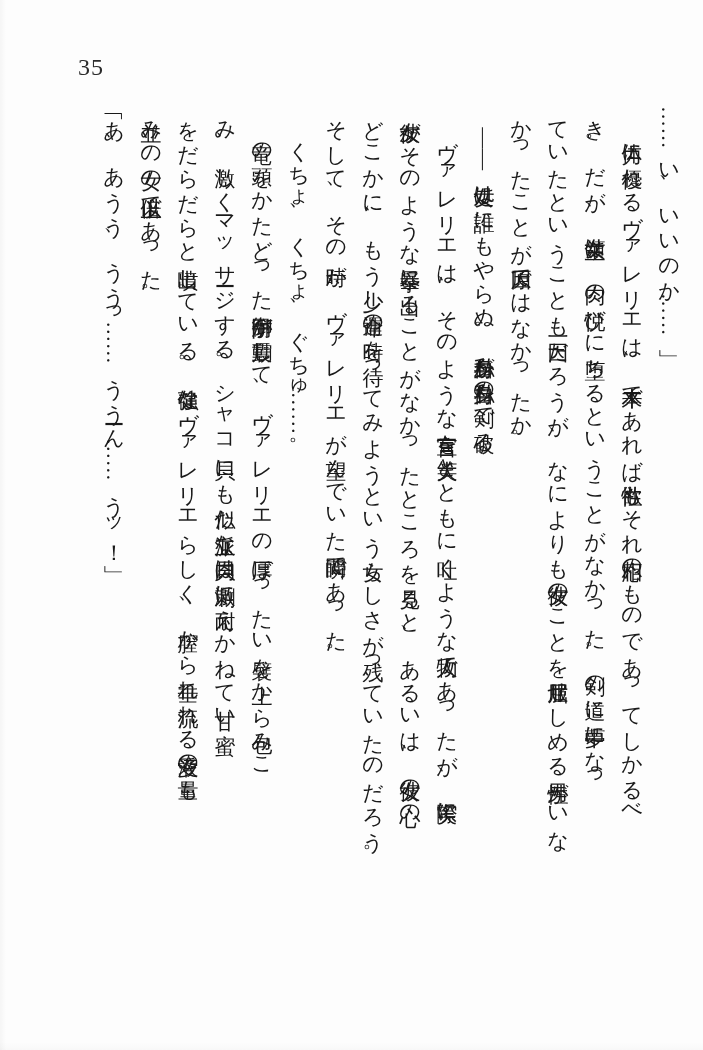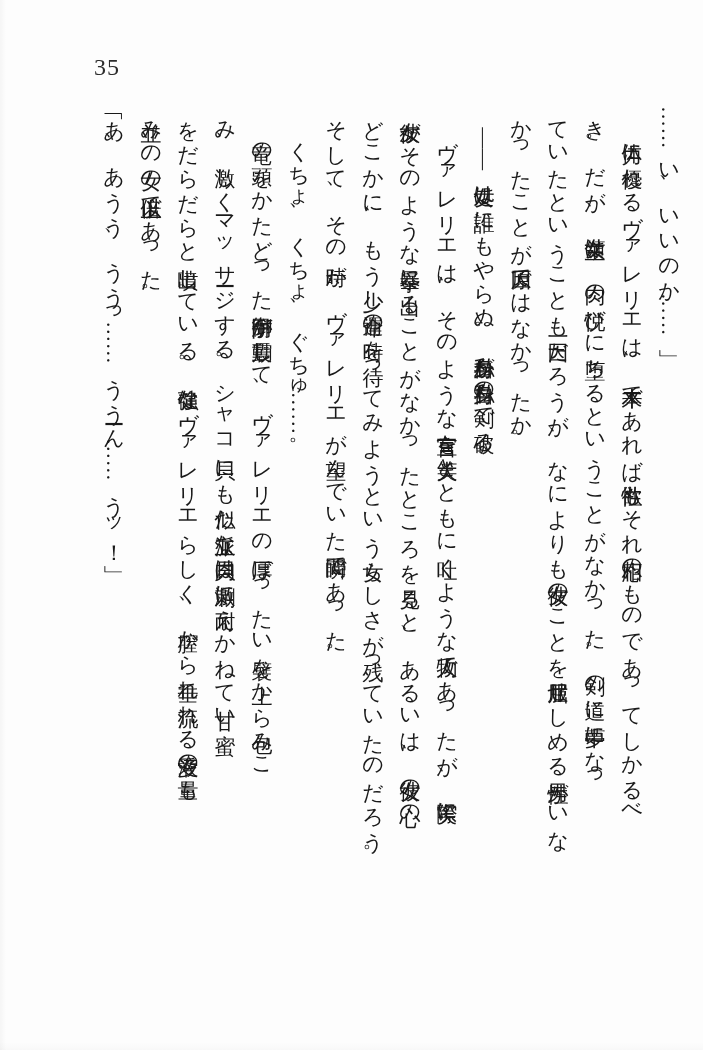--- a/index.html
+++ b/index.html
@@ -22,21 +22,20 @@
       linear-gradient(0deg, rgba(0,0,0,0.02) 0, rgba(0,0,0,0) 8px),
       #fdfdfd;
   }
   .page-number {
     position: absolute;
     left: 78px;
     top: 54px;
     font-size: 24px;
     color: #2b2b2b;
     letter-spacing: 1px;
-    margin-left: 16px;
   }
   .text-block {
     position: absolute;
     top: 106px;
     right: 16px;
     height: 842px;
     writing-mode: vertical-rl;
     text-orientation: mixed;
     font-size: 21px;
     line-height: 37px;

